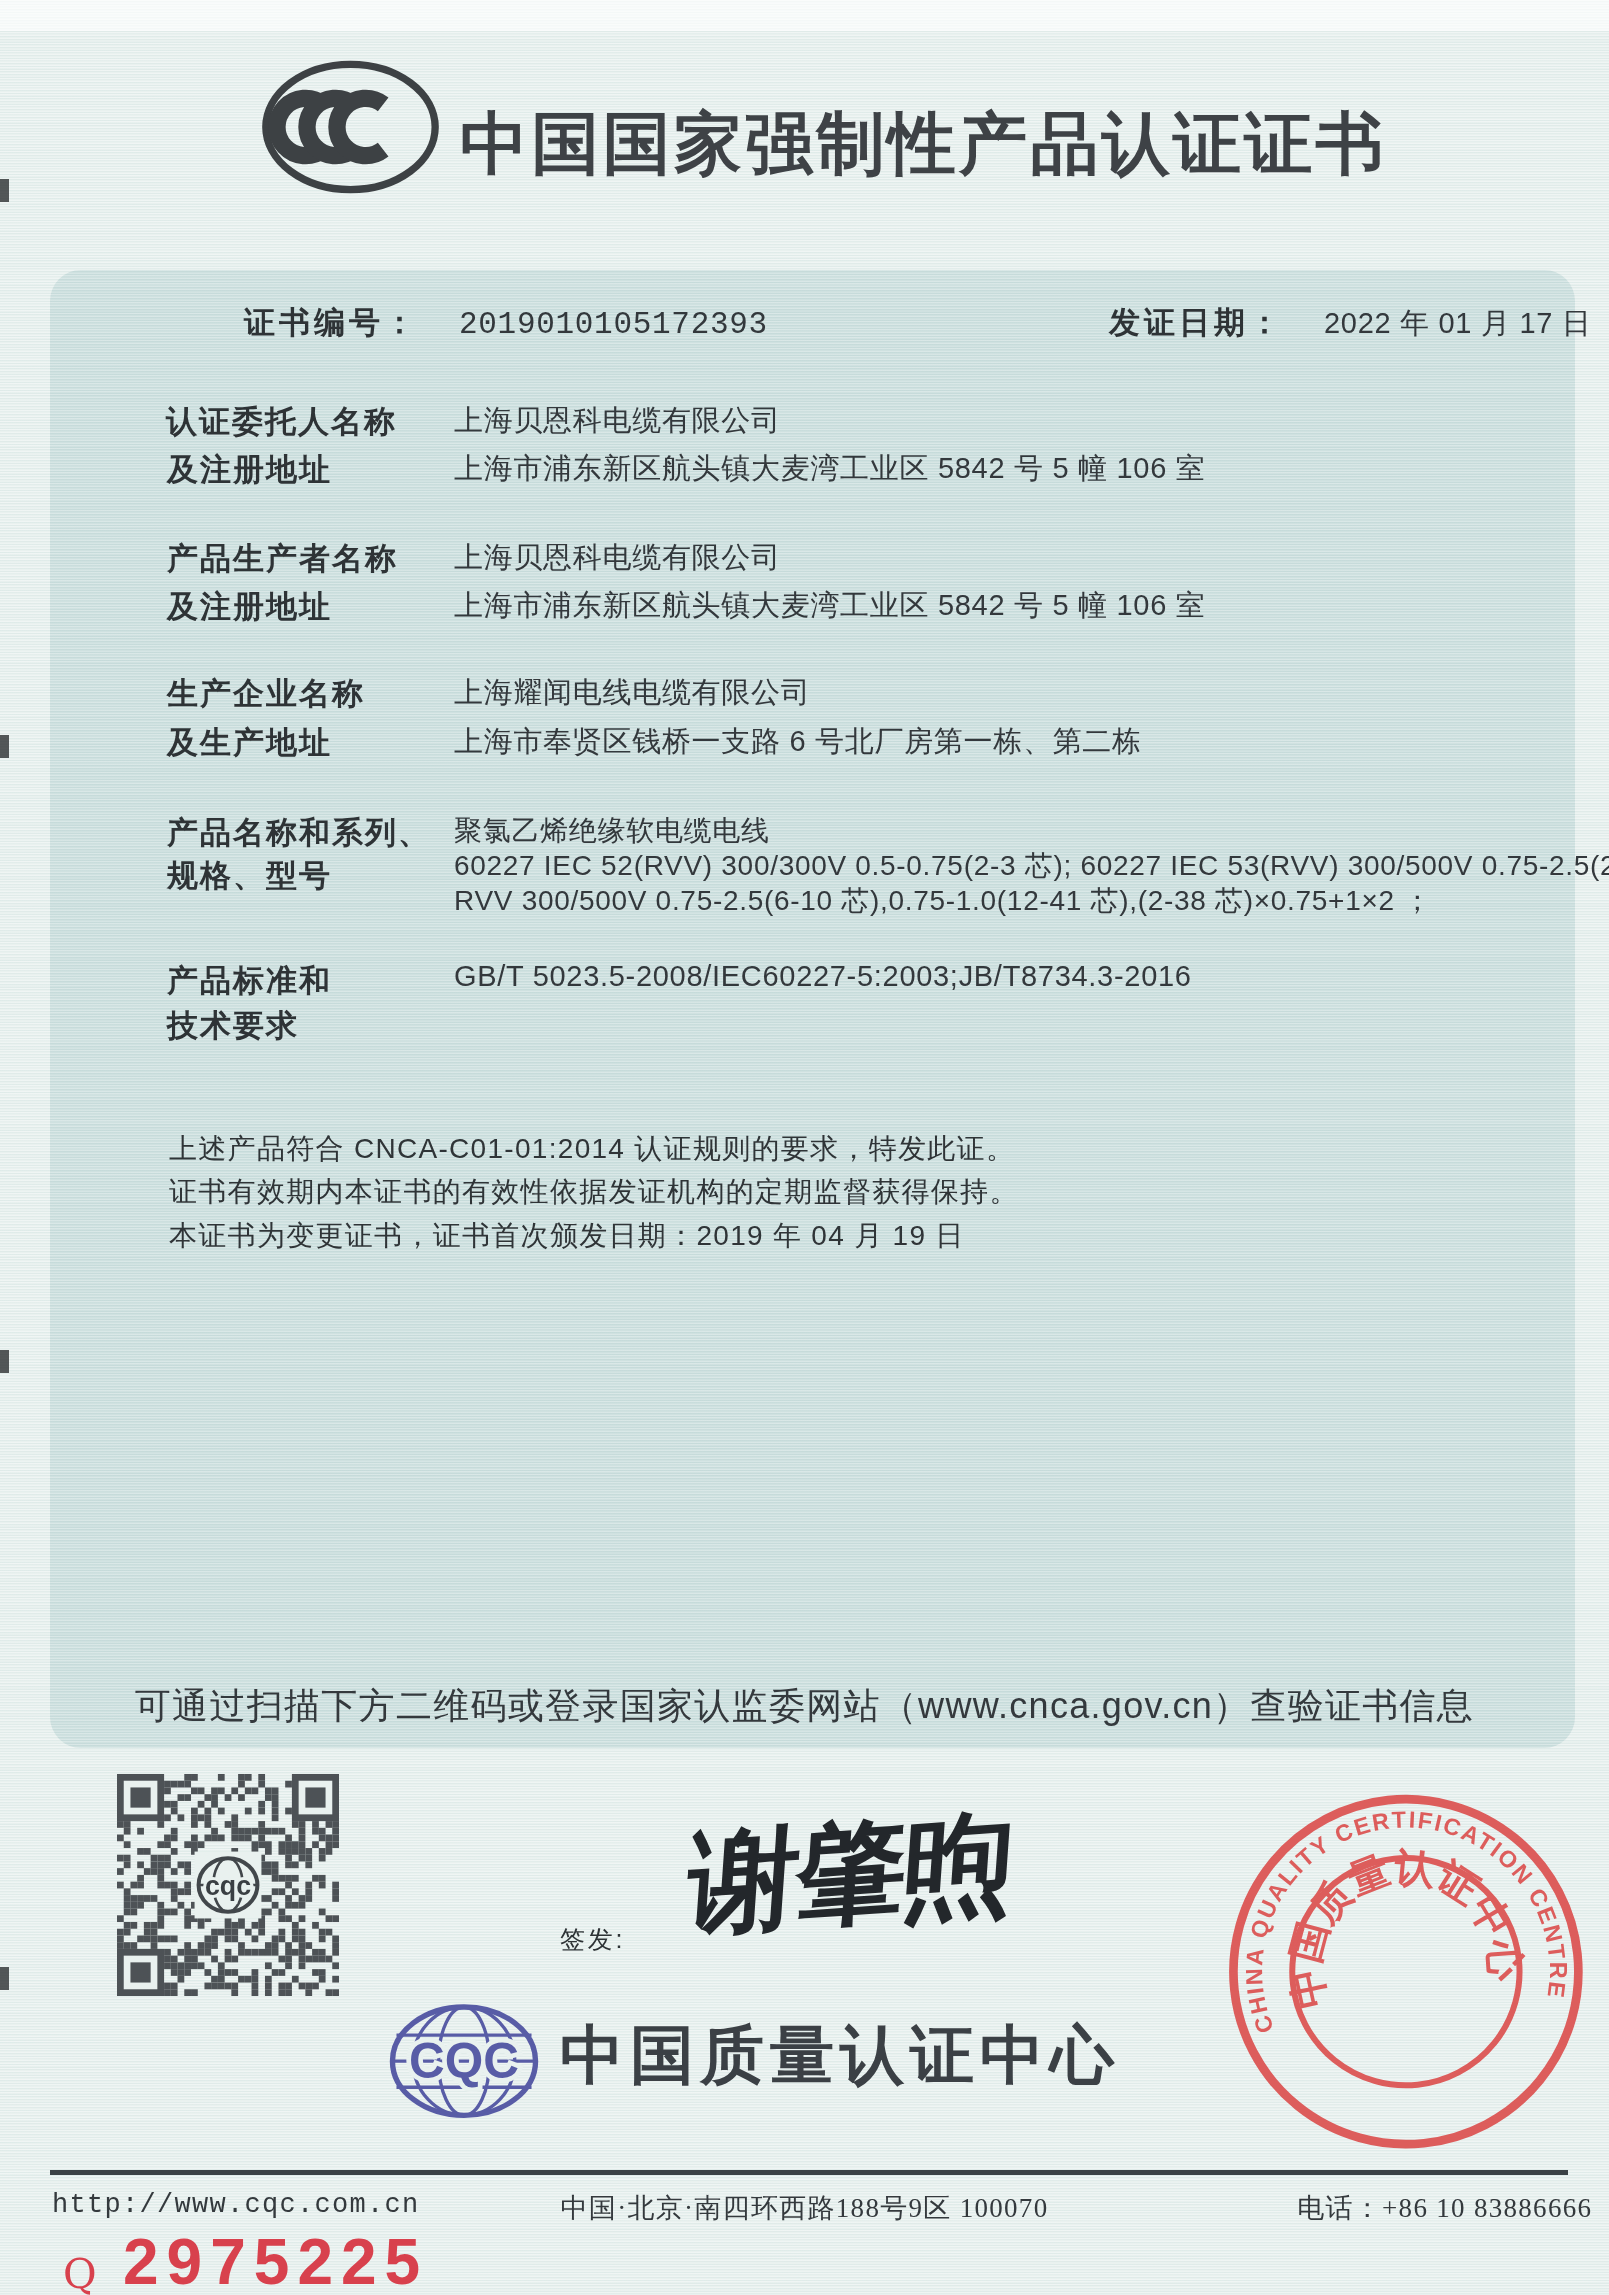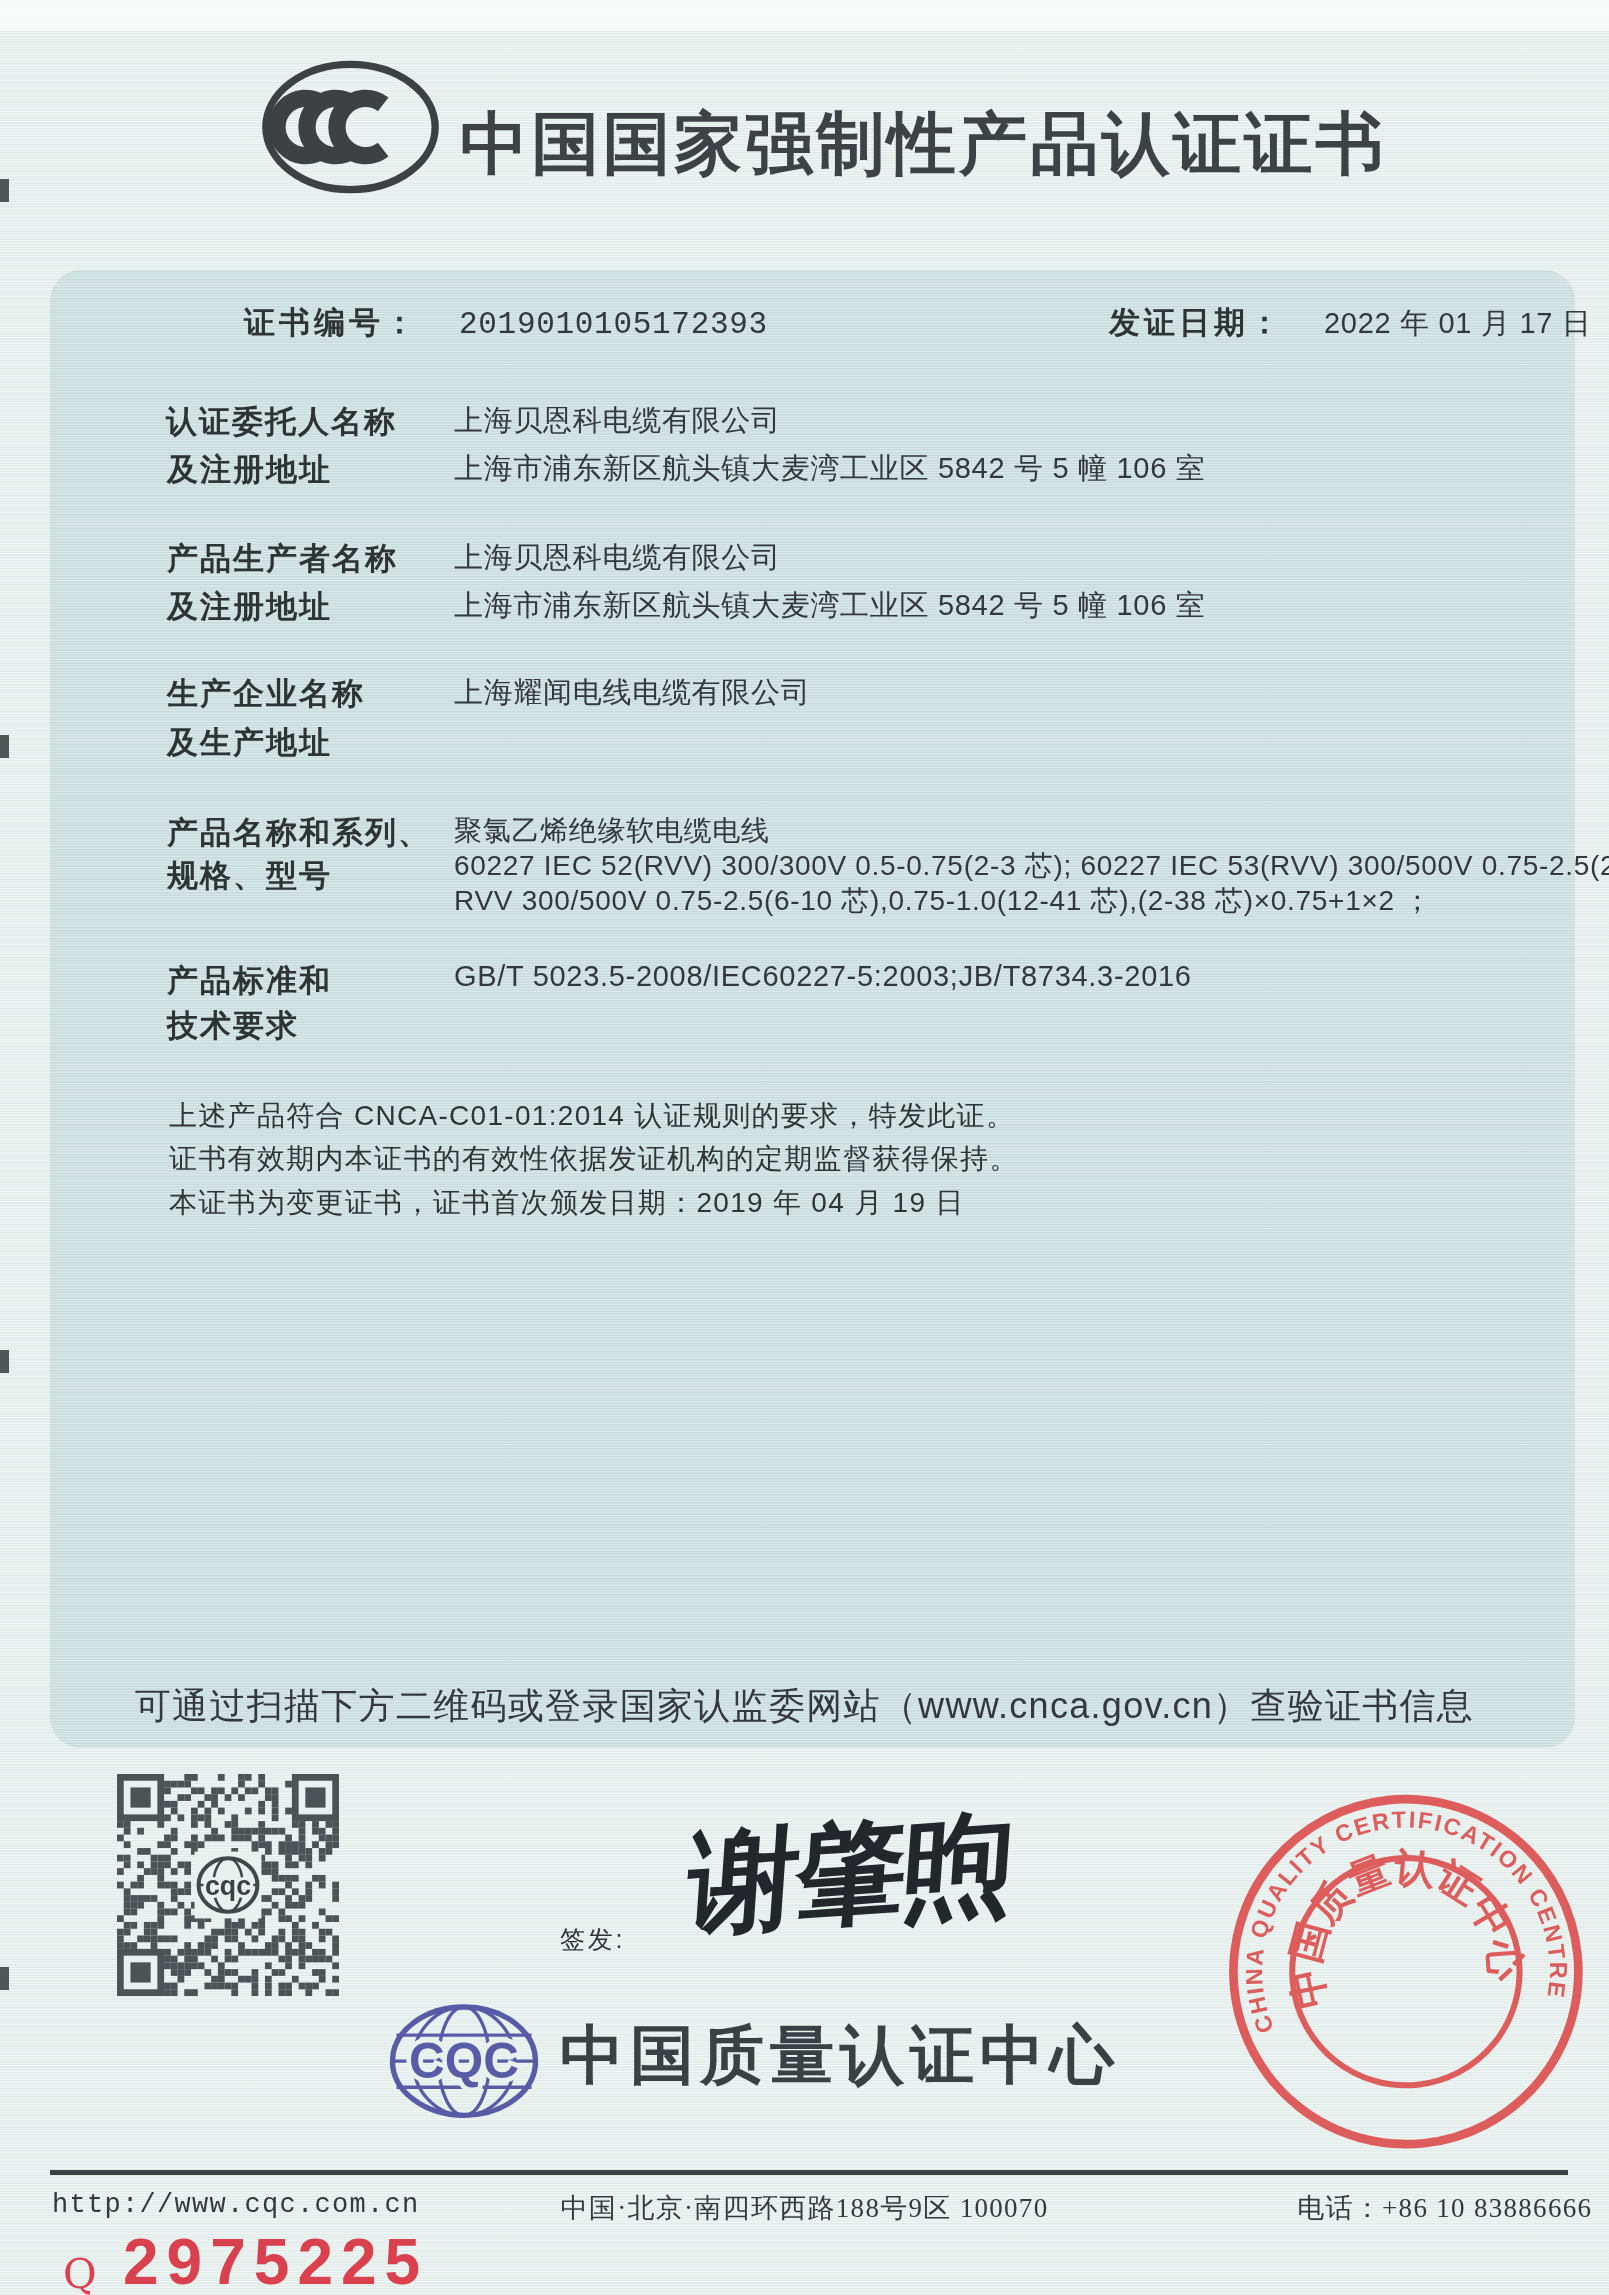--- a/index.html
+++ b/index.html
@@ -32,21 +32,21 @@
     background:
       repeating-linear-gradient(180deg, rgba(255,255,255,.22) 0 0.7px, rgba(164,196,196,.20) 1.3px 2px, rgba(255,255,255,0) 2px 2.7px),
       #cfe1e0;
   }
 
   .line{position:absolute;white-space:nowrap;color:#33383c;}
   .lab{font-size:31px;font-weight:700;color:#2e3336;letter-spacing:2px;}
   .val{font-size:29px;color:#33383c;letter-spacing:0.7px;margin-left:40px;}
   .mono{font-family:"Liberation Mono","DejaVu Sans Mono",monospace;}
   .spec{font-size:28px;}
-  .stmt{font-size:28px;color:#2f3437;letter-spacing:1.3px;}
+  .stmt{font-size:28px;color:#2f3437;letter-spacing:1.3px;margin-top:33px;}
 
   .notice{
     position:absolute;left:0;top:1682px;width:100%;
     text-align:center;font-size:36px;color:#34393d;letter-spacing:1.3px;
   }
 
   .sign-label{position:absolute;left:560px;top:1923px;font-size:25px;color:#2e3336;letter-spacing:2.7px;}
   .signature{
     position:absolute;left:688px;top:1797px;width:374px;
     font-family:"DejaVu Serif","Liberation Serif",serif;
@@ -116,20 +116,21 @@
   <div class="line val" style="left:414px;top:449px">上海市浦东新区航头镇大麦湾工业区 5842 号 5 幢 106 室</div>
 
   <div class="line lab" style="left:167px;top:538px">产品生产者名称</div>
   <div class="line val" style="left:414px;top:538px">上海贝恩科电缆有限公司</div>
   <div class="line lab" style="left:167px;top:586px">及注册地址</div>
   <div class="line val" style="left:414px;top:586px">上海市浦东新区航头镇大麦湾工业区 5842 号 5 幢 106 室</div>
 
   <div class="line lab" style="left:167px;top:673px">生产企业名称</div>
   <div class="line val" style="left:414px;top:673px">上海耀闻电线电缆有限公司</div>
   <div class="line lab" style="left:167px;top:722px">及生产地址</div>
+  <div class="line val" style="left:414px;top:722px">上海市奉贤区钱桥一支路 6 号北厂房第一栋、第二栋</div>
 
   <div class="line lab" style="left:167px;top:812px">产品名称和系列、</div>
   <div class="line lab" style="left:167px;top:855px">规格、型号</div>
   <div class="line val spec" style="left:414px;top:812px">聚氯乙烯绝缘软电缆电线</div>
   <div class="line val spec" style="left:414px;top:847px">60227 IEC 52(RVV) 300/300V 0.5-0.75(2-3 芯); 60227 IEC 53(RVV) 300/500V 0.75-2.5(2-5 芯);</div>
   <div class="line val spec" style="left:414px;top:882px">RVV 300/500V 0.75-2.5(6-10 芯),0.75-1.0(12-41 芯),(2-38 芯)×0.75+1×2 ；</div>
 
   <div class="line lab" style="left:167px;top:960px">产品标准和</div>
   <div class="line lab" style="left:167px;top:1005px">技术要求</div>
   <div class="line val" style="left:414px;top:960px">GB/T 5023.5-2008/IEC60227-5:2003;JB/T8734.3-2016</div>

